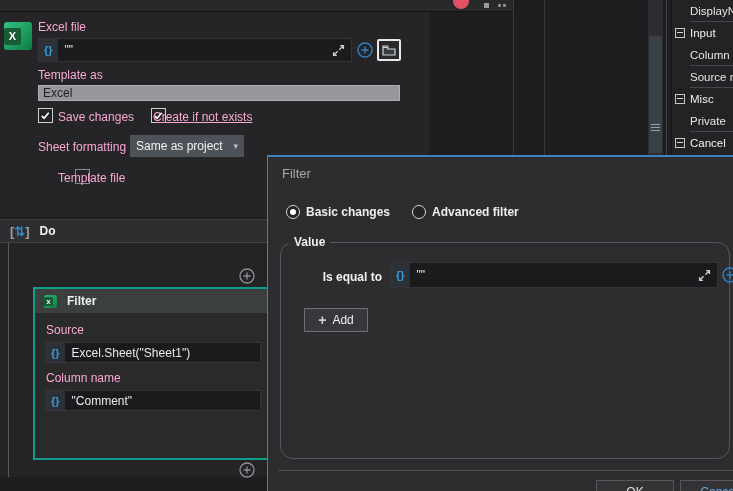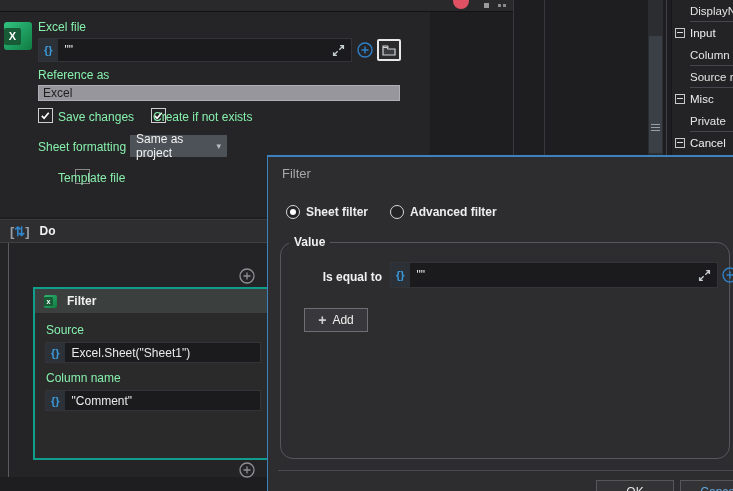--- a/index.html
+++ b/index.html
@@ -3,21 +3,21 @@
 <meta charset="utf-8">
 <style>
   * { margin:0; padding:0; box-sizing:border-box; }
   html,body { background:#1e1e20; }
   #screen {
     position:relative; width:733px; height:491px; overflow:hidden;
     font-family:"Liberation Sans", sans-serif; font-size:12px; color:#dedede;
     background:#1e1e20;
   }
   .abs { position:absolute; }
-  .lbl { color:#86efac; font-size:12px; white-space:nowrap; }
+  .lbl { color:#f9a8d4; font-size:12px; white-space:nowrap; }
   .bold { font-weight:bold; color:#f0f0f0;text-align:center; }
 
   
   .top-strip { left:0; top:0; width:513px; height:12px; background:#29292b; border-bottom:1px solid #121214; }
   .red-dot { left:453px; top:-7px; width:16px; height:16px; border-radius:50%; background:#e05263; }
   .mini-sq { left:484px; top:3px; width:5px; height:5px; background:#9a9a9a; }
   .mini-dot { width:3px; height:3px; background:#8a8a8a; top:4px; }
 
   
   .excel-card { left:0; top:12px; width:430px; height:205px; background:#252527; }
@@ -141,38 +141,38 @@
     <svg class="abs plus-circle" style="left:357px; top:30px;" viewBox="0 0 16 16">
       <circle cx="8" cy="8" r="7" stroke="#2f80c8" stroke-width="1.4" fill="none"></circle>
       <path d="M8 4.5v7 M4.5 8h7" stroke="#2f80c8" stroke-width="1.4"></path>
     </svg>
     <div class="abs folder-btn" style="left:377px; top:27px;">
       <svg width="14" height="11" viewBox="0 0 14 11">
         <path d="M1 2.5 h4 l1 1.5 h7 v6 h-12 z M1 2.5 v-1.5 h4.5 l1 1.5" stroke="#cfd3d6" stroke-width="1.2" fill="#3a3d40"></path>
       </svg>
     </div>
 
-    <div class="abs lbl" style="left:38px; top:56px;">Reference as</div>
+    <div class="abs lbl" style="left:38px; top:56px;">Template as</div>
     <div class="abs txtbox" style="left:38px; top:73px; width:362px;">Excel</div>
 
     <div class="abs cb" style="left:38px; top:96px;">
       <svg width="11" height="11" viewBox="0 0 12 12">
         <path d="M2 6.5l2.5 2.5 5-6" stroke="#fff" stroke-width="1.8" fill="none"></path>
         </svg>
     </div>
     <div class="abs lbl" style="left:58px; top:98px;">Save changes</div>
     <div class="abs cb" style="left:133px; top:96px;">
       <svg width="11" height="11" viewBox="0 0 12 12">
         <path d="M2 6.5l2.5 2.5 5-6" stroke="#fff" stroke-width="1.8" fill="none"></path>
         </svg>
     </div>
-    <div class="abs lbl" style="left:153px; top:98px;">Create if not exists</div>
+    <div class="abs lbl" style="left:153px; top:98px;text-decoration:underline;">Create if not exists</div>
 
     <div class="abs lbl" style="left:38px; top:128px;">Sheet formatting</div>
-    <div class="abs dropdown" style="left:130px; top:123px; width:97px;">
+    <div class="abs dropdown" style="left:130px; top:123px; width:114px;">
       <span>Same as project</span>
       <span class="caret">▾</span>
     </div>
 
     <div class="abs cb un" style="left:38px; top:157px;"></div>
     <div class="abs lbl" style="left:58px; top:159px;">Template file</div>
   </div>
 
   <div class="abs vdiv" style="left:513px;"></div>
   <div class="abs vdiv" style="left:544px;"></div>
@@ -249,21 +249,21 @@
       </div>
     </div>
   </div>
 
 
   <div class="abs dialog">
     <div class="dlg-title">Filter</div>
 
     <div class="abs" style="left:18px; top:48px; display:flex; align-items:center;">
       <span class="radio sel"></span>
-      <span class="radio-lbl">Sheet filter</span>
+      <span class="radio-lbl">Basic changes</span>
       <span class="radio" style="margin-left:22px;"></span>
       <span class="radio-lbl">Advanced filter</span>
     </div>
 
     <div class="groupbox">
       <span class="gb-legend">Value</span>
 
       <div class="abs bold" style="left:23px; top:27px; width:78px; text-align:right;">Is equal to</div>
       <div class="abs expr" style="left:109px; top:19px; width:328px; height:26px;">
         <span class="chip">{}</span>

